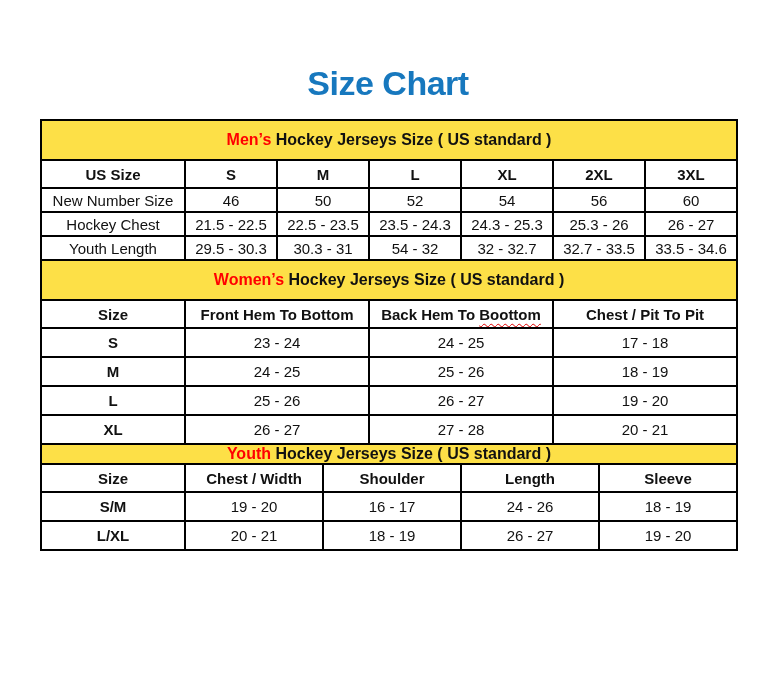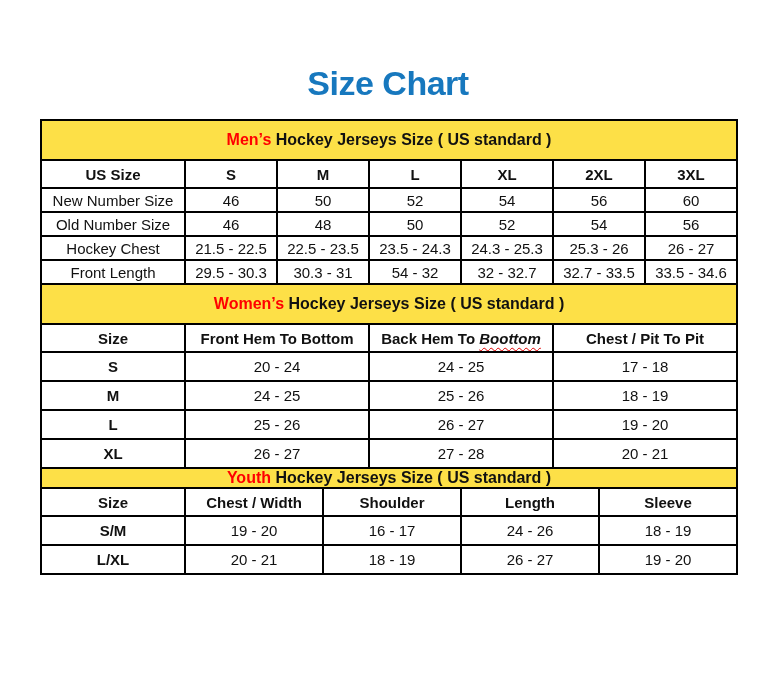--- a/index.html
+++ b/index.html
@@ -48,21 +48,20 @@
   th { font-weight: bold; height: 28px; }
   .men-row td { height: 24px; font-weight: normal; }
   .women-row td, .youth-row td { height: 29px; }
   .women-row td:first-child, .youth-row td:first-child { font-weight: bold; }
   .squiggle {
     text-decoration-line: underline;
     text-decoration-style: wavy;
     text-decoration-color: #e00000;
     text-decoration-thickness: 1px;
     text-underline-offset: 3px;
-    font-style: italic;
   }
   
   .c-label { width: 144px; }
   .c-men   { width: 92px; }
   .c-women { width: 184px; }
   .c-youth { width: 138px; }
 </style>
 </head>
 <body>
 
@@ -96,39 +95,30 @@
     <tr class="men-row">
       <td>New Number Size</td>
       <td>46</td>
       <td>50</td>
       <td>52</td>
       <td>54</td>
       <td>56</td>
       <td>60</td>
     </tr>
     <tr class="men-row">
-      <td>Old Number Size</td>
-      <td>46</td>
-      <td>48</td>
-      <td>50</td>
-      <td>52</td>
-      <td>54</td>
-      <td>56</td>
-    </tr>
-    <tr class="men-row">
       <td>Hockey Chest</td>
       <td>21.5 - 22.5</td>
       <td>22.5 - 23.5</td>
       <td>23.5 - 24.3</td>
       <td>24.3 - 25.3</td>
       <td>25.3 - 26</td>
       <td>26 - 27</td>
     </tr>
     <tr class="men-row">
-      <td>Front Length</td>
+      <td>Youth Length</td>
       <td>29.5 - 30.3</td>
       <td>30.3 - 31</td>
       <td>54 - 32</td>
       <td>32 - 32.7</td>
       <td>32.7 - 33.5</td>
       <td>33.5 - 34.6</td>
     </tr>
   </tbody>
     </table>
 
@@ -144,21 +134,21 @@
       <td colspan="4" class="band"><span class="hl">Women’s</span><span> Hockey Jerseys Size ( US standard )</span></td>
     </tr>
     <tr>
       <th>Size</th>
       <th>Front Hem To Bottom</th>
       <th><span>Back Hem To </span><span class="squiggle">Boottom</span></th>
       <th>Chest / Pit To Pit</th>
     </tr>
     <tr class="women-row">
       <td>S</td>
-      <td>20 - 24</td>
+      <td>23 - 24</td>
       <td>24 - 25</td>
       <td>17 - 18</td>
     </tr>
     <tr class="women-row">
       <td>M</td>
       <td>24 - 25</td>
       <td>25 - 26</td>
       <td>18 - 19</td>
     </tr>
     <tr class="women-row">

